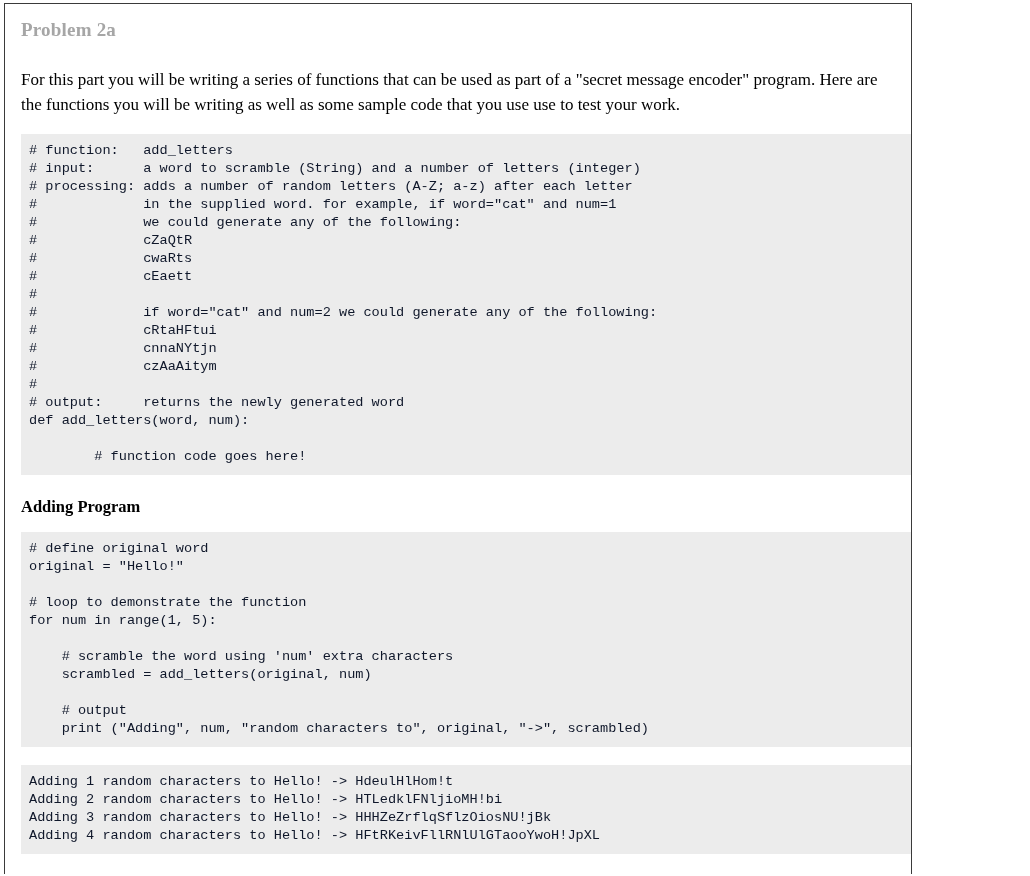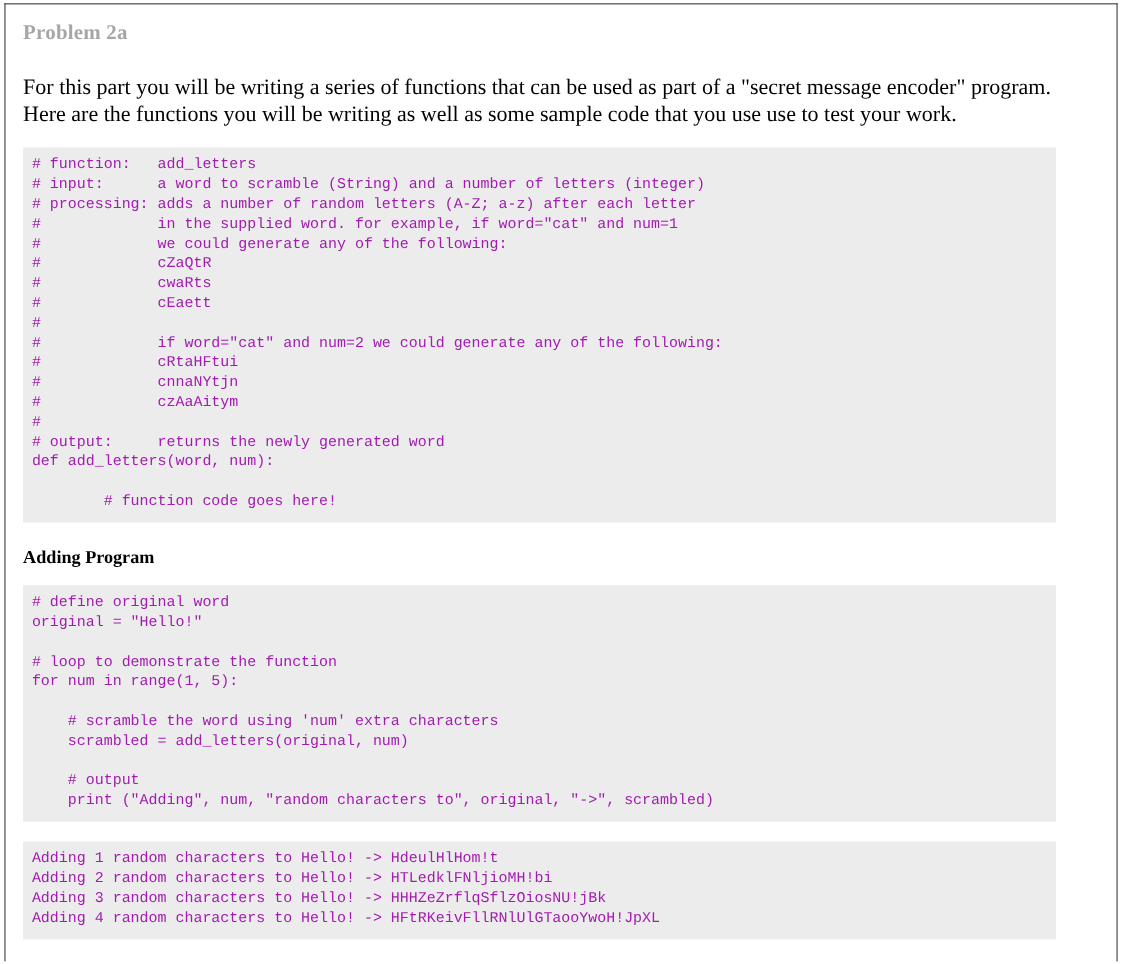--- a/index.html
+++ b/index.html
@@ -10,21 +10,21 @@
   body {
     width: 1030px;
     height: 876px;
     overflow: hidden;
     font-family: "Liberation Serif", "DejaVu Serif", serif;
   }
   .page {
     position: absolute;
     left: 4px;
     top: 3px;
-    width: 1012px;
+    width: 908px;
     height: 871px;
     border: 1px solid #3a3a3a;
     border-bottom: none;
     background: #ffffff;
     box-sizing: border-box;
     overflow: hidden;
   }
   .inner {
     padding: 0 12px 0 16px;
   }
@@ -32,42 +32,42 @@
     font-family: "Liberation Serif", "DejaVu Serif", serif;
     font-size: 19px;
     font-weight: bold;
     color: #a6a6a6;
     margin: 15px 0 0 0;
     padding: 0;
     line-height: 22px;
     letter-spacing: 0.2px;
   }
   p.intro {
-    font-size: 20px;
+    font-size: 17px;
     line-height: 25px;
     color: #000000;
     margin: 26px 0 0 0;
     padding: 0;
     max-width: 950px;
   }
   h2.section-title {
     font-family: "Liberation Serif", "DejaVu Serif", serif;
     font-size: 16.5px;
     font-weight: bold;
     color: #000000;
     margin: 0;
     padding: 0;
     line-height: 19px;
   }
   .code-block {
     background: #ececec;
     font-family: "Liberation Mono", "DejaVu Sans Mono", monospace;
     font-size: 13.6px;
     line-height: 18px;
-    color: #a21caf;
+    color: #0f172a;
     white-space: pre;
     padding: 8px 10px 9px 8px;
     margin: 0;
     box-sizing: border-box;
     overflow: hidden;
     letter-spacing: 0px;
   }
   #block-spec { margin-top: 17px; width: 939px; }
   #heading-sample-program { margin-top: 22px; }
   #block-program { margin-top: 16px; width: 939px; }

